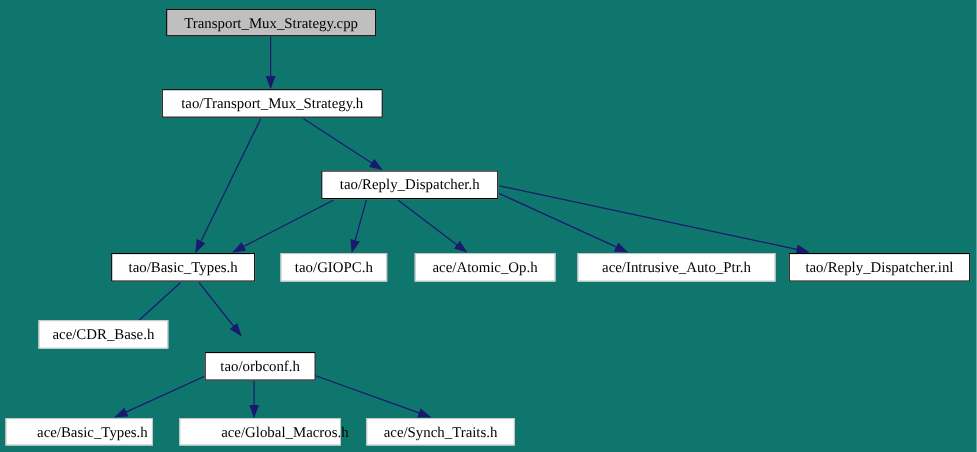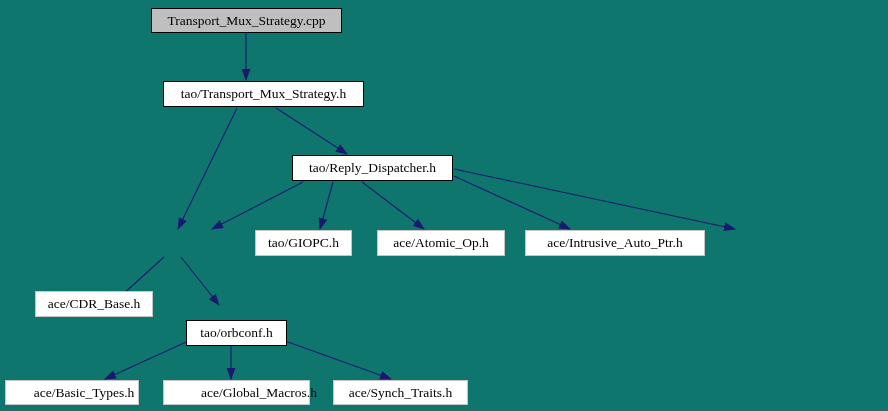--- a/index.html
+++ b/index.html
@@ -70,31 +70,33 @@
       <line x1="454" y1="169" x2="735" y2="229" stroke="#191970" stroke-width="1.1" marker-end="url(#arrowhead)"></line>
       <line x1="164" y1="257" x2="111" y2="305" stroke="#191970" stroke-width="1.1" marker-end="url(#arrowhead)"></line>
       <line x1="181" y1="257" x2="219" y2="305" stroke="#191970" stroke-width="1.1" marker-end="url(#arrowhead)"></line>
       <line x1="206" y1="333" x2="105" y2="379" stroke="#191970" stroke-width="1.1" marker-end="url(#arrowhead)"></line>
       <line x1="231" y1="333" x2="231" y2="379" stroke="#191970" stroke-width="1.1" marker-end="url(#arrowhead)"></line>
       <line x1="263" y1="333" x2="391" y2="379" stroke="#191970" stroke-width="1.1" marker-end="url(#arrowhead)"></line>
     </svg>
 
   <div class="node root" style="left:151px; top:8px;  width:191px; height:25px;">Transport_Mux_Strategy.cpp</div>
 
-  <div class="node doc" style="left:147px; top:81px; width:201px; height:26px;margin-left:16px;">tao/Transport_Mux_Strategy.h</div>
+  <div class="node doc" style="left:147px; top:81px; width:201px; height:26px;">tao/Transport_Mux_Strategy.h</div>
 
   <div class="node doc" style="left:292px; top:155px; width:161px; height:26px;">tao/Reply_Dispatcher.h</div>
 
+  <div class="node doc" style="left:101px; top:230px; width:131px; height:26px;">tao/Basic_Types.h</div>
 
   <div class="node ext" style="left:255px; top:230px; width:97px; height:26px;">tao/GIOPC.h</div>
 
   <div class="node ext" style="left:377px; top:230px; width:128px; height:26px;">ace/Atomic_Op.h</div>
 
   <div class="node ext" style="left:525px; top:230px; width:180px; height:26px;">ace/Intrusive_Auto_Ptr.h</div>
 
+  <div class="node doc" style="left:717px; top:230px; width:165px; height:26px;">tao/Reply_Dispatcher.inl</div>
 
   <div class="node ext" style="left:35px; top:291px; width:118px; height:26px;">ace/CDR_Base.h</div>
 
   <div class="node doc" style="left:186px; top:320px; width:101px; height:26px;text-align:center;">tao/orbconf.h</div>
 
   <div class="node ext" style="left:5px; top:380px; width:134px; height:25px;padding-left:24px;">ace/Basic_Types.h</div>
 
   <div class="node ext" style="left:163px; top:380px; width:147px; height:25px;padding-left:45px;">ace/Global_Macros.h</div>
 
   <div class="node ext" style="left:333px; top:380px; width:135px; height:25px;">ace/Synch_Traits.h</div>

